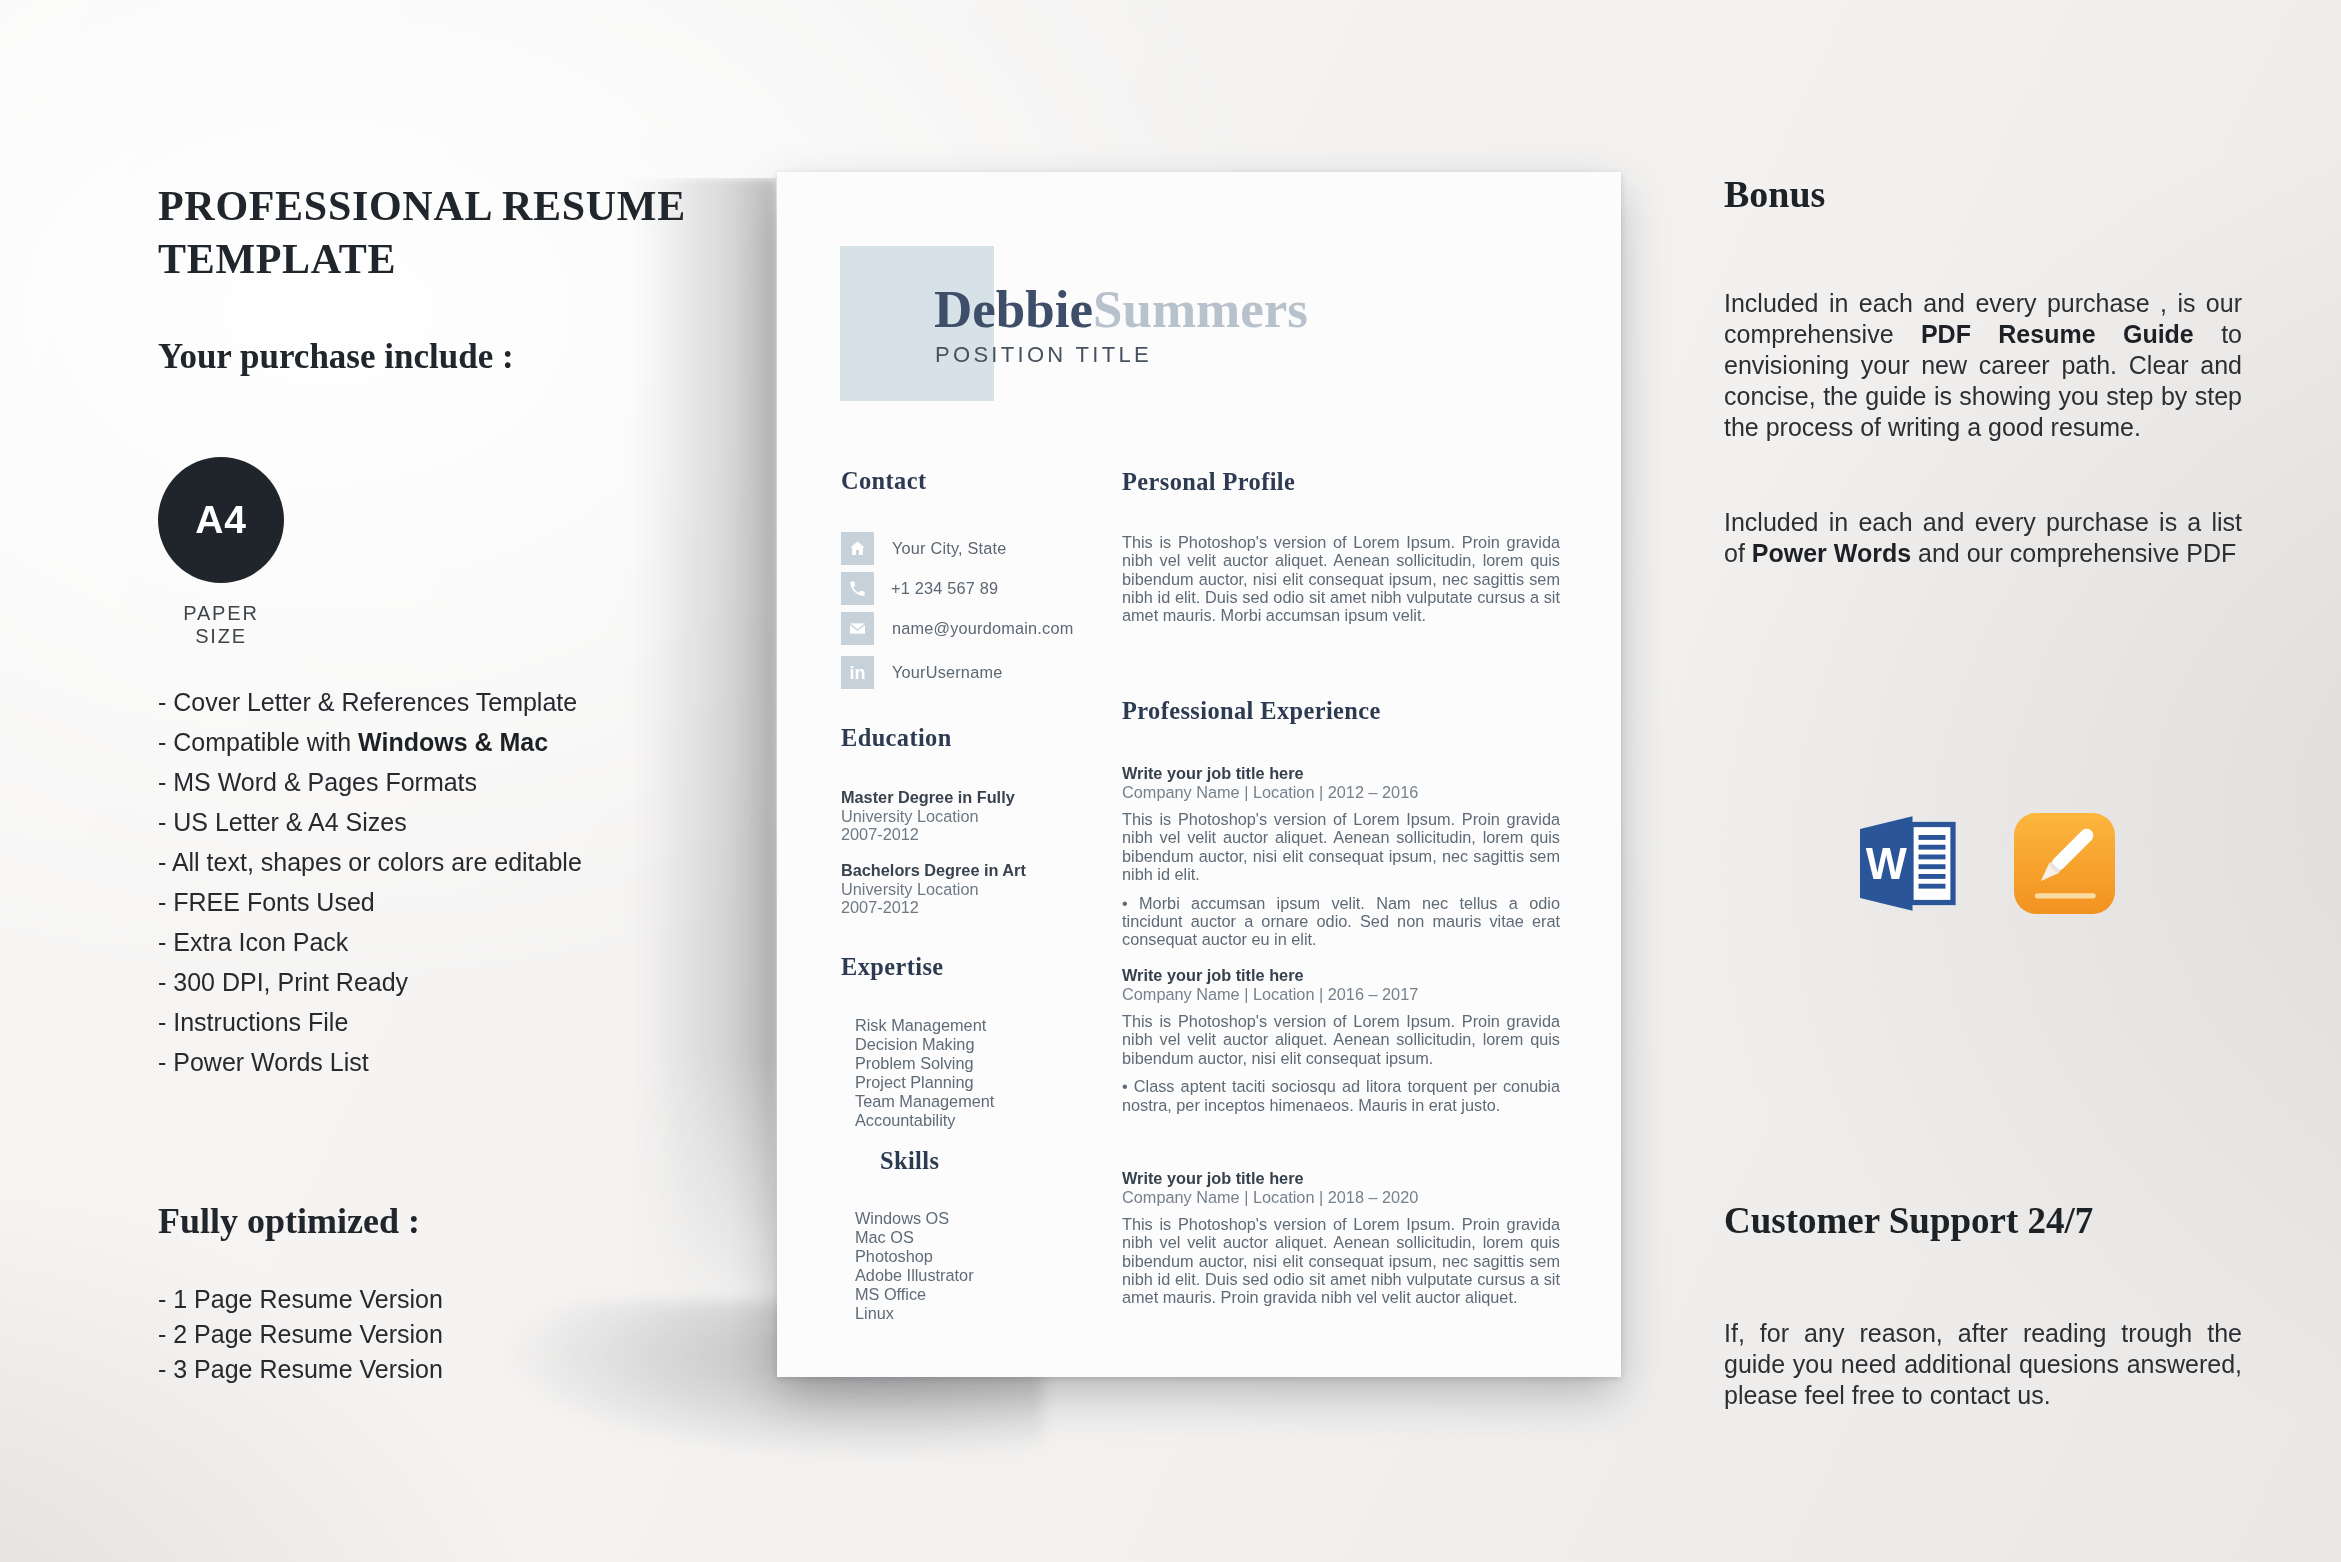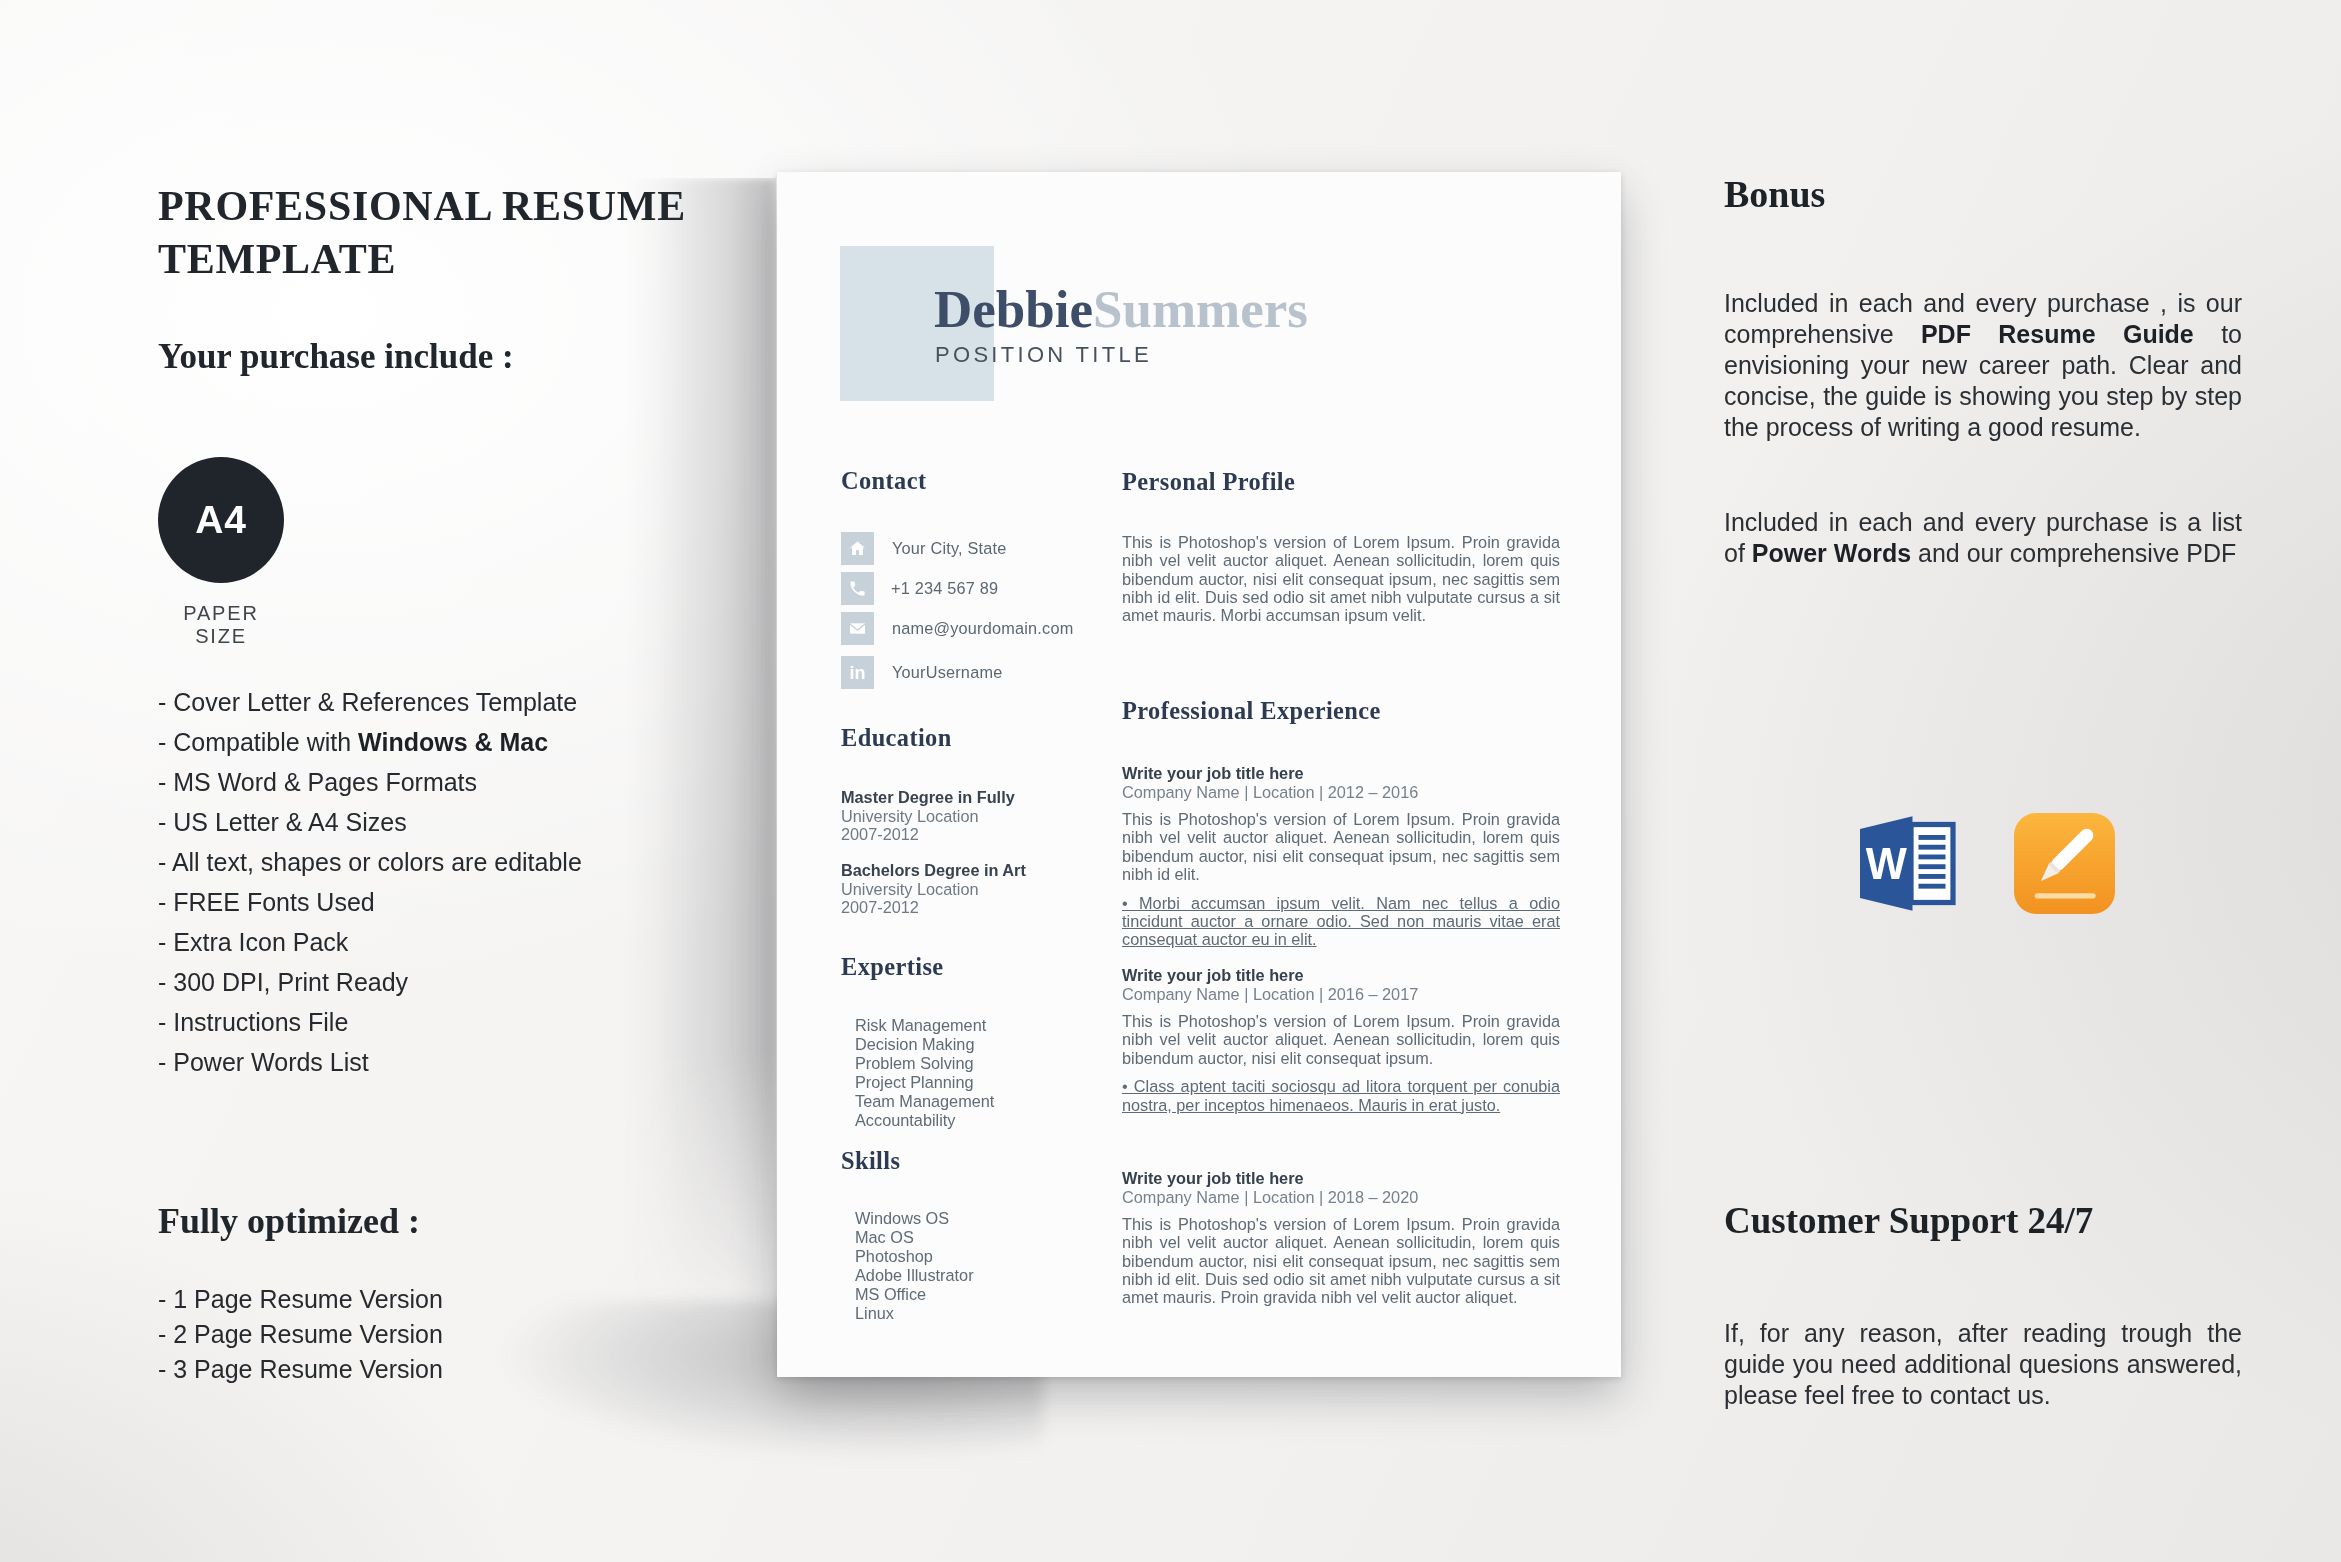--- a/index.html
+++ b/index.html
@@ -59,21 +59,21 @@
   .c-ico .in-glyph { color:#fff; font-size:18px; font-weight:700; line-height:1; }
   .c-txt { font-size:16.3px; color:#5b6773; letter-spacing:0.2px; }
   .edu-deg { font-size:16.3px; font-weight:700; color:#39434f; line-height:18.5px; }
   .edu-ln { font-size:16.3px; color:#6e7985; line-height:18.5px; }
   .tight-list { list-style:none; margin:14px; padding:0; }
   .tight-list li { font-size:16.3px; line-height:19px; color:#5f6b77; }
   .body-p { font-size:16.3px; line-height:18.3px; color:#5e6a76; text-align:justify; margin:0; }
   .j-title { font-size:16.3px; font-weight:700; color:#36414e; line-height:18.5px; }
   .j-comp { font-size:16.3px; color:#76818d; line-height:18.5px; }
   .j-para { margin-top:9px; }
-  .j-bullet { margin-top:10.4px;text-decoration:underline; }
+  .j-bullet { margin-top:10.4px; }
 
   
   .bonus-h { left:1724px; top:172px; font-size:38px; font-weight:600; color:#1d2227; }
   .rp-p { width:518px; font-size:25px; line-height:31px; color:#2b2f33; text-align:justify; }
   .bonus-p1 { left:1724px; top:263px; }
   .bonus-p2 { left:1724px; top:482px; }
   .app-icons { left:1854px; top:811px; display:flex; gap:55px; align-items:center; }
   .app-icons svg { display:block; }
   .support-h { left:1724px; top:1199px; font-size:37px; font-weight:600; color:#1d2227; }
   .support-p { left:1724px; top:1293px; }
@@ -171,21 +171,21 @@
       <div class="abs sec-h serif" style="top:781px;">Expertise</div>
       <ul class="abs tight-list" style="top:830px;">
         <li>Risk Management</li>
         <li>Decision Making</li>
         <li>Problem Solving</li>
         <li>Project Planning</li>
         <li>Team Management</li>
         <li>Accountability</li>
       </ul>
 
-      <div class="abs sec-h serif" style="top:975px;">Skills</div>
+      <div class="abs sec-h serif" style="top:975px;margin-left:39px;">Skills</div>
       <ul class="abs tight-list" style="top:1023px;">
         <li>Windows OS</li>
         <li>Mac OS</li>
         <li>Photoshop</li>
         <li>Adobe Illustrator</li>
         <li>MS Office</li>
         <li>Linux</li>
       </ul>
     </div>
 

